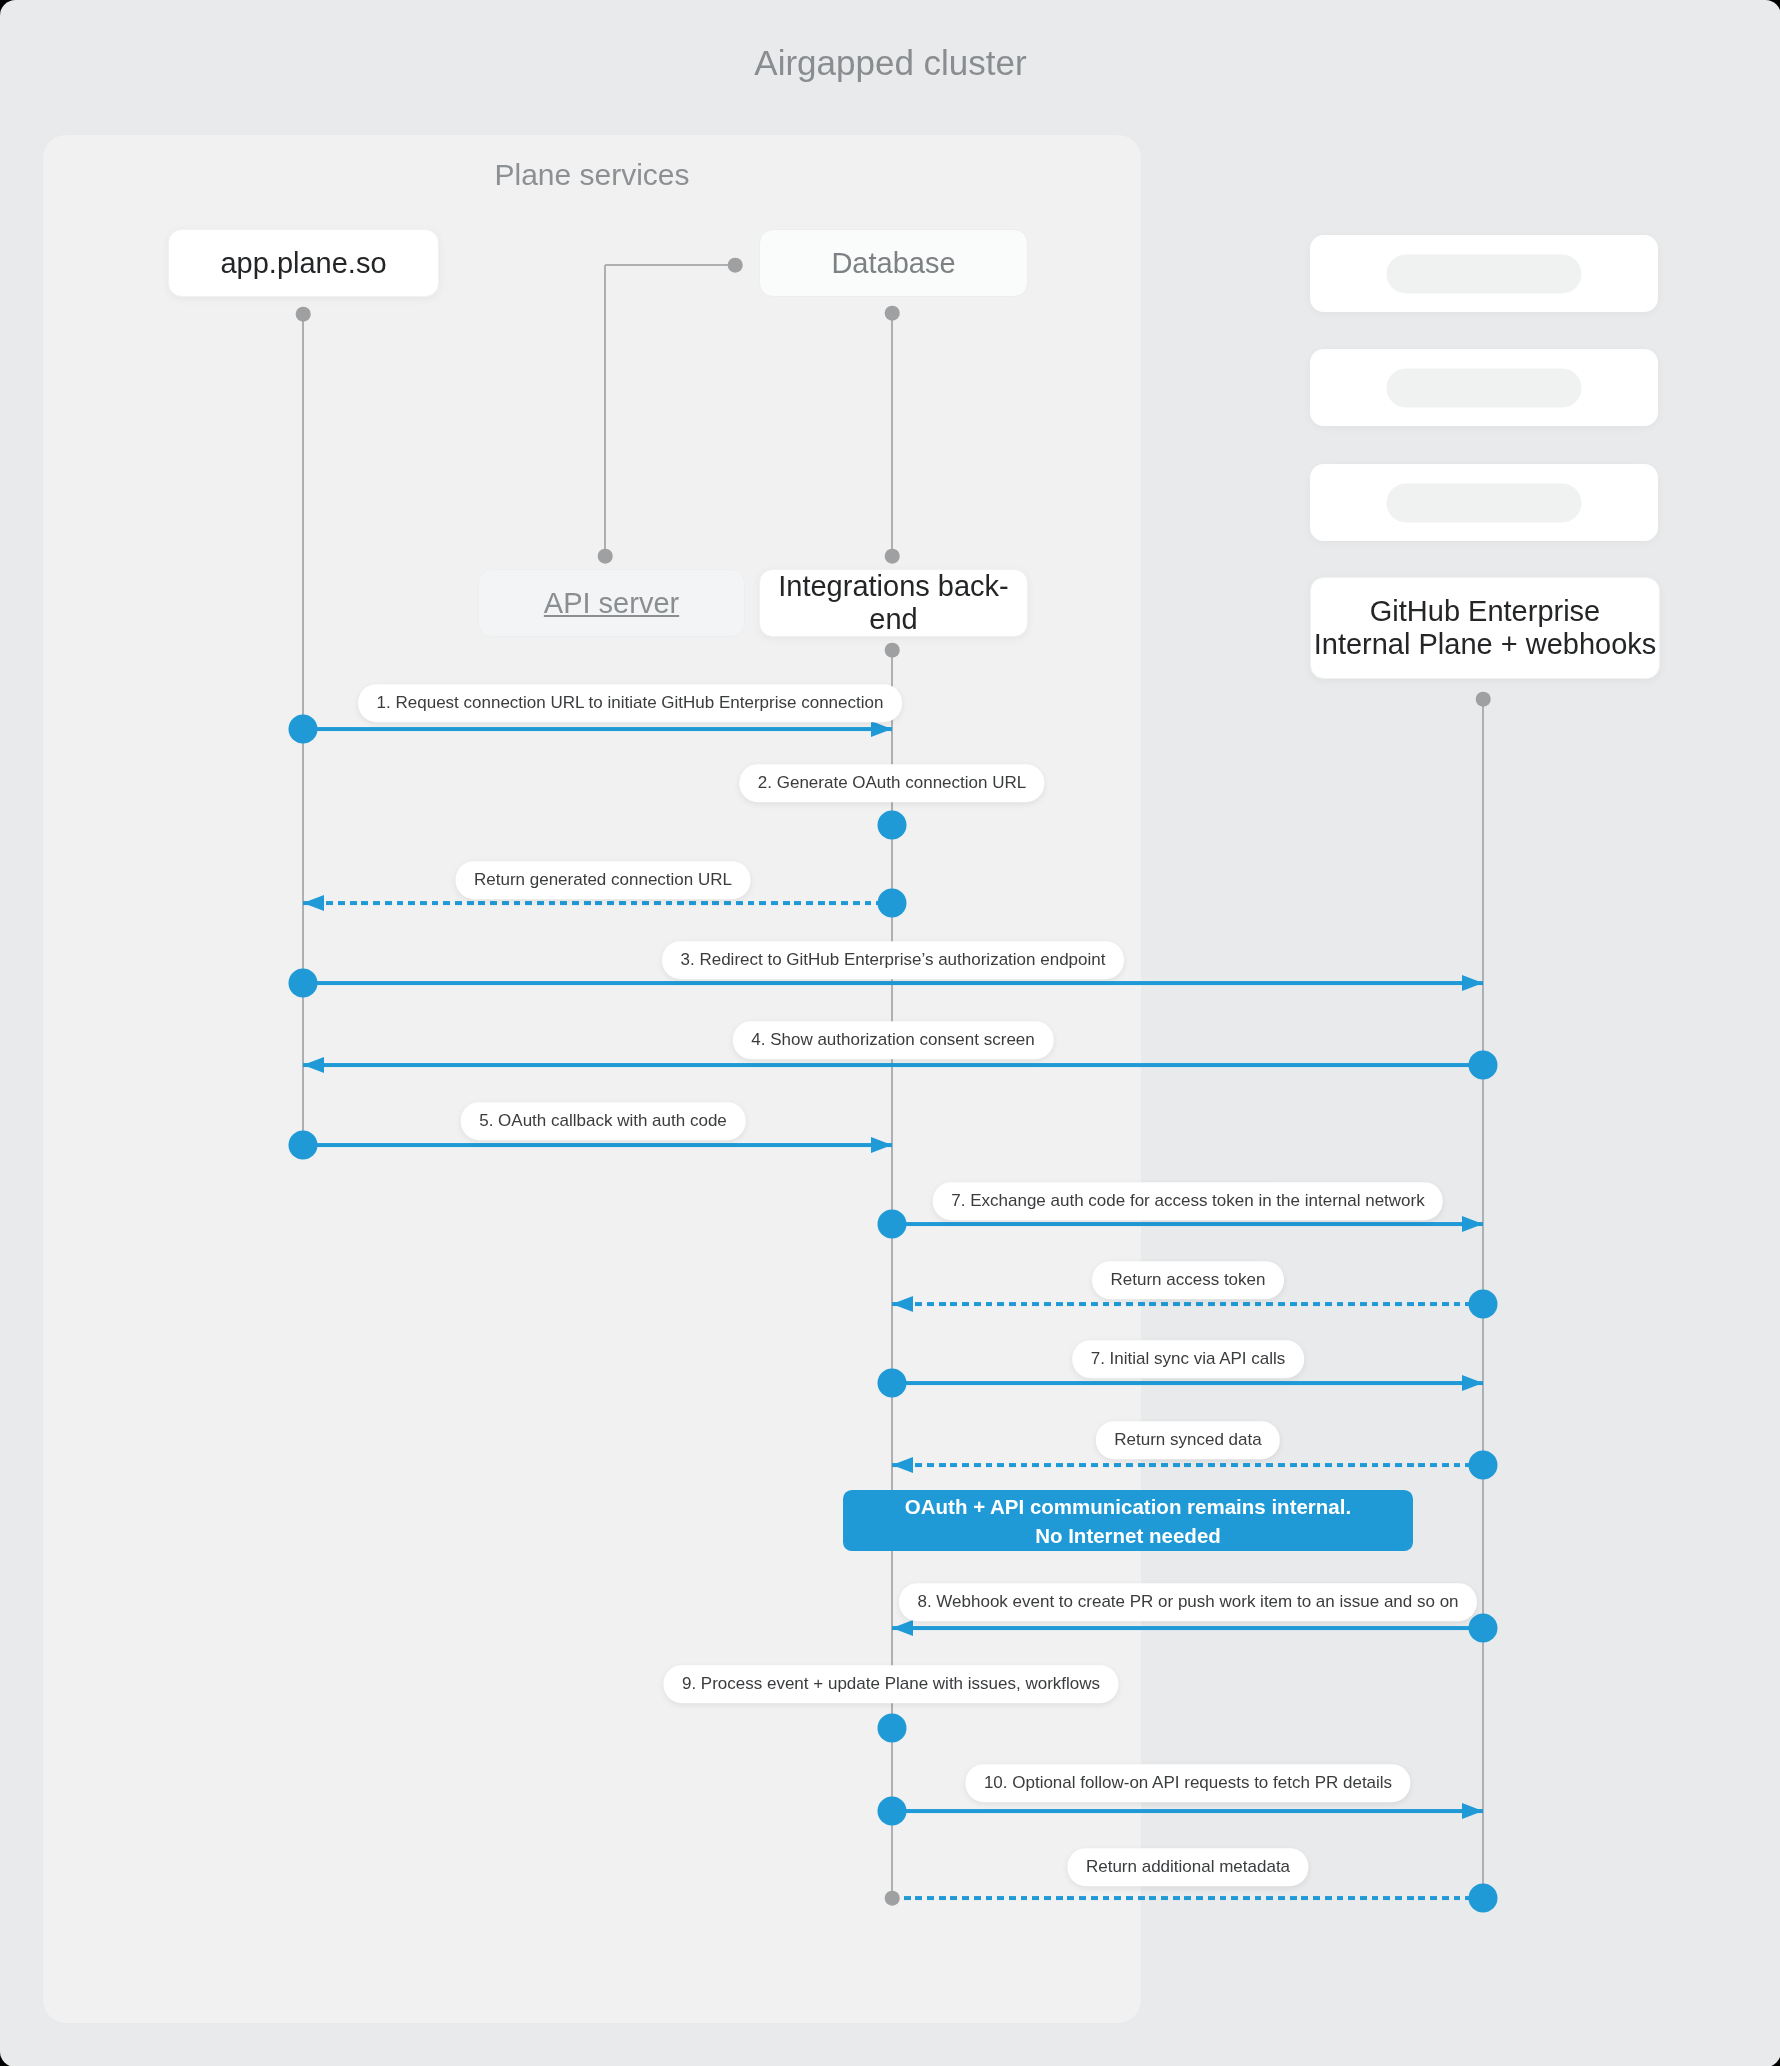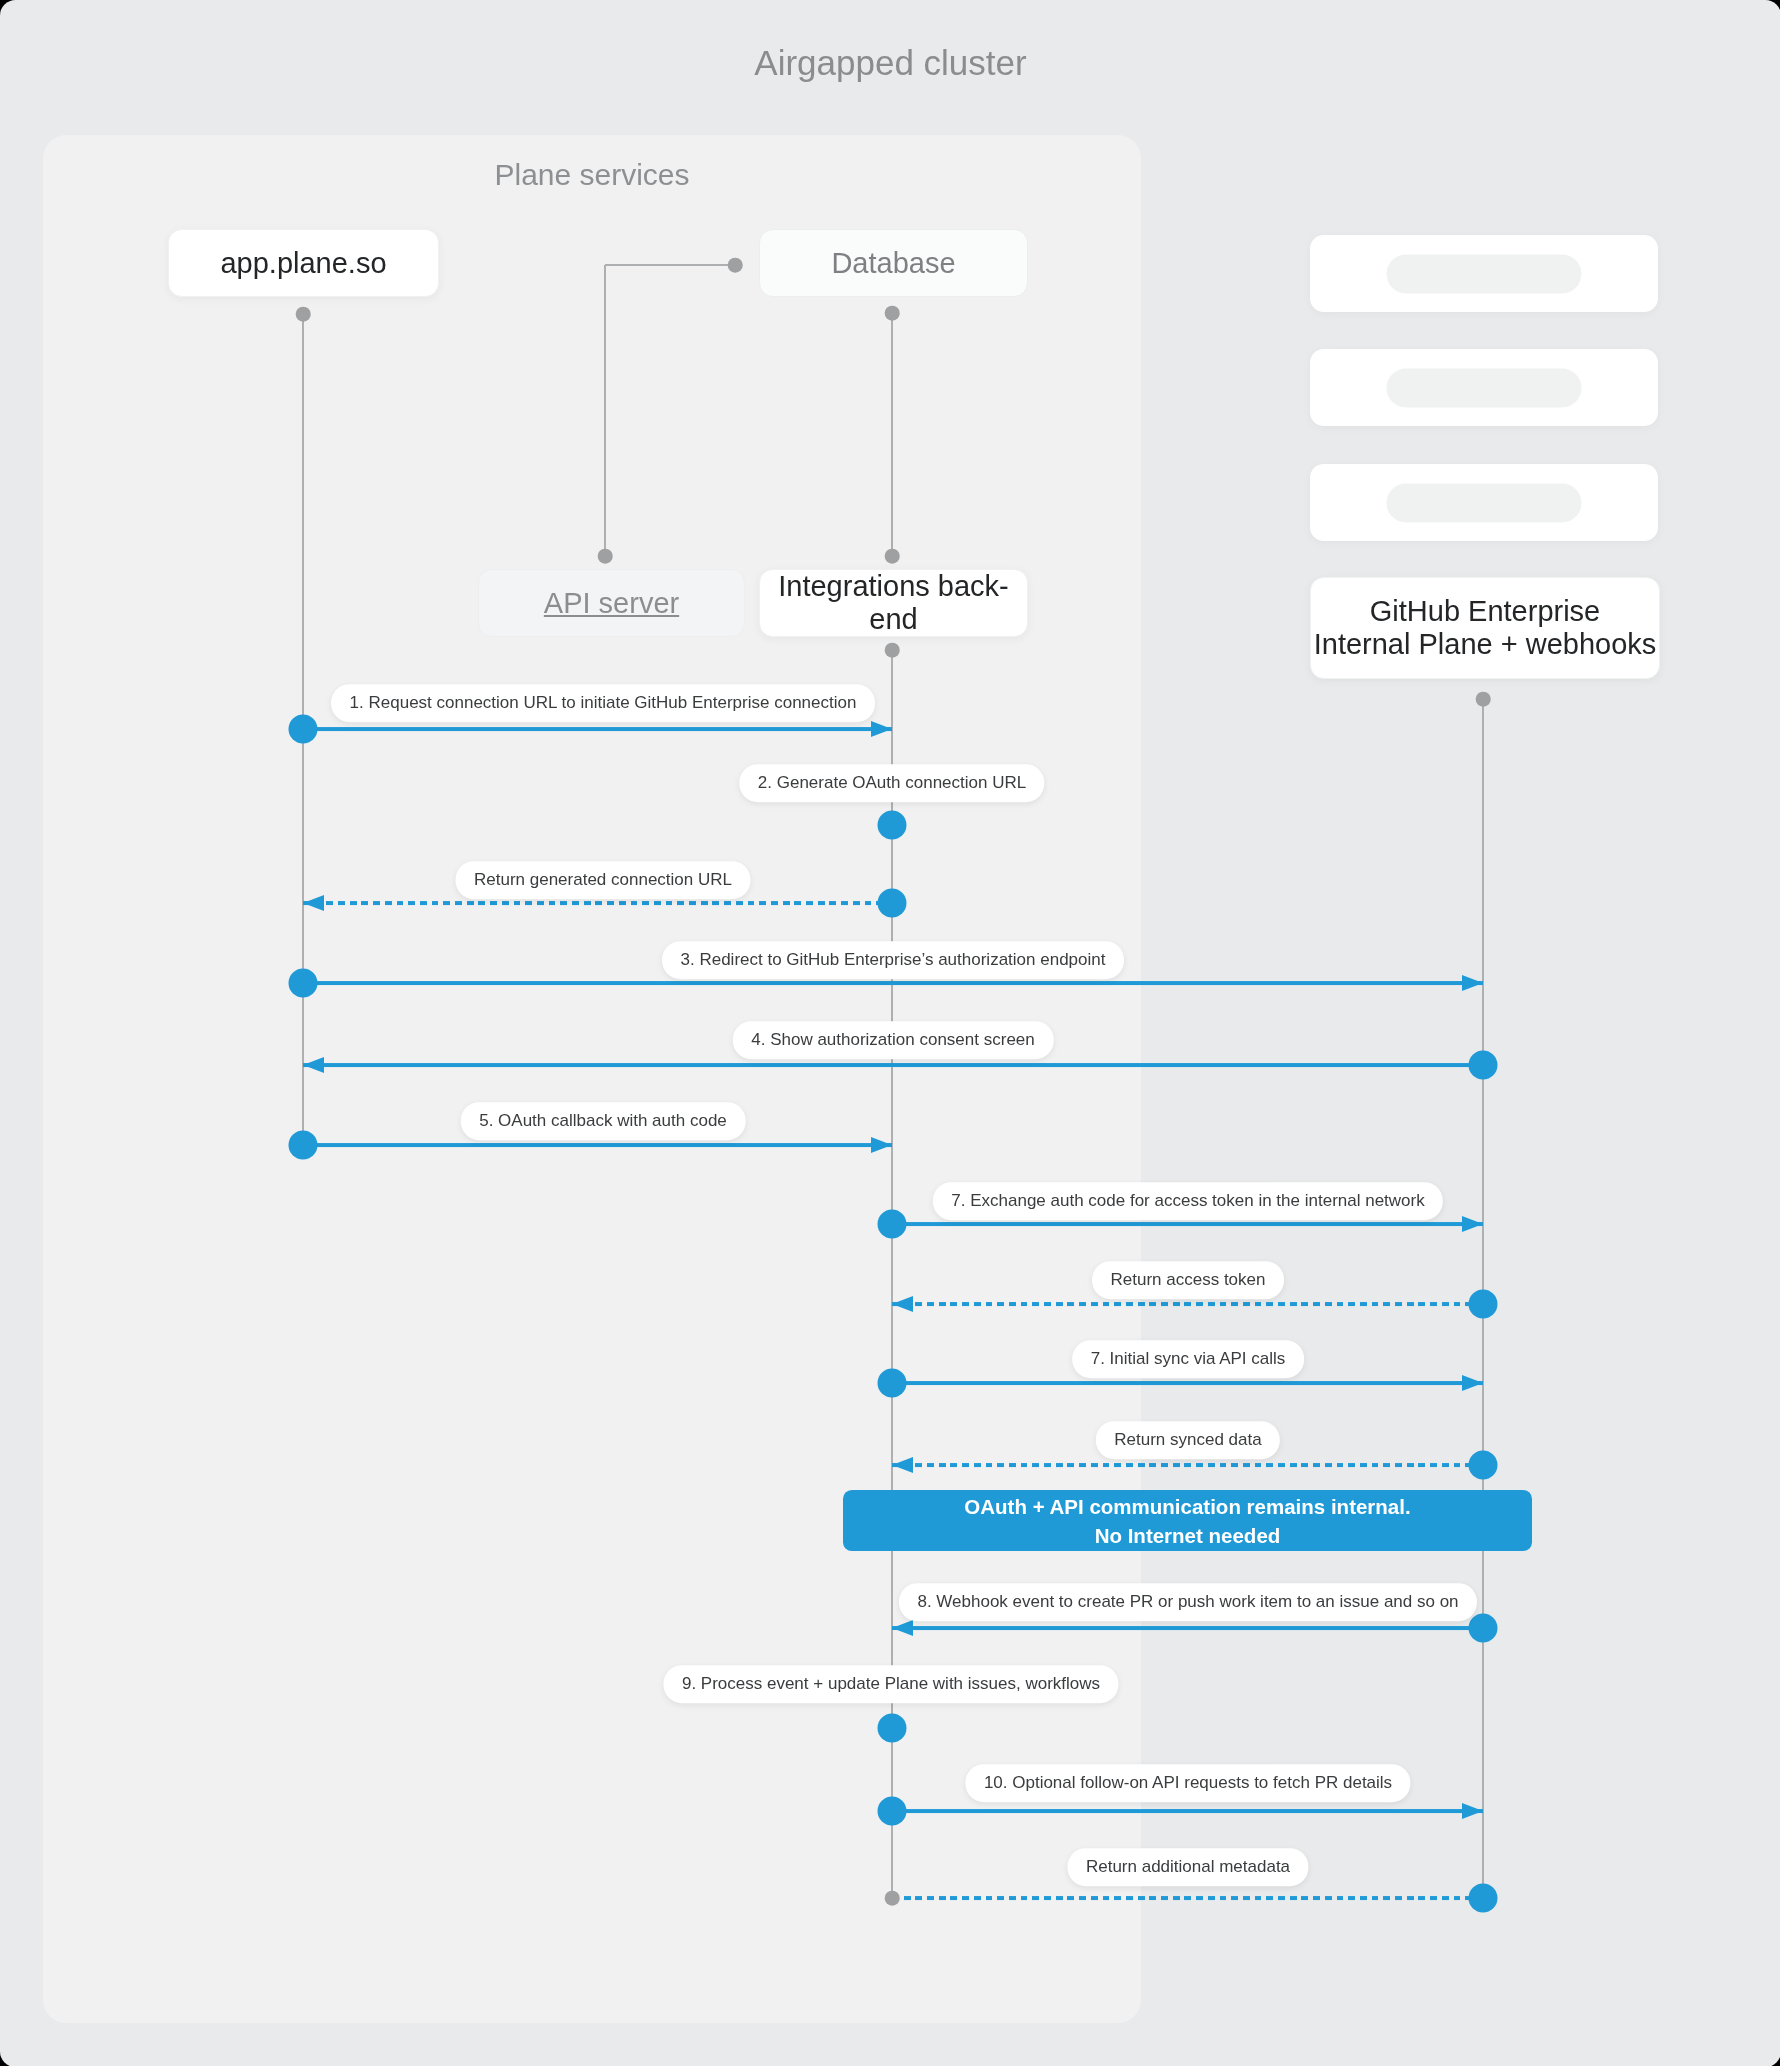--- a/index.html
+++ b/index.html
@@ -85,21 +85,21 @@
       <div class="actor white" style="left: 759px; top: 569px; width: 267px; height: 66px;">
         <div>Integrations back-end</div>
       </div>
       <div class="actor white" style="left: 1310px; top: 577px; width: 348px; height: 100px;">
         <div>GitHub Enterprise</div>
         <div>Internal Plane + webhooks</div>
       </div>
       <div class="bline" style="left: 303px; top: 729px; width: 589px;"></div>
       <div class="bhead right" style="left: 892px; top: 729px;"></div>
       <div class="bdot" style="left: 303px; top: 729px;"></div>
-      <div class="msg-label" style="left: 603px; top: 703px;">1. Request connection URL to initiate GitHub Enterprise connection</div>
+      <div class="msg-label" style="left: 630px; top: 703px;">1. Request connection URL to initiate GitHub Enterprise connection</div>
       <div class="bdot" style="left: 892px; top: 825px;"></div>
       <div class="msg-label" style="left: 892px; top: 783px;">2. Generate OAuth connection URL</div>
       <div class="bline dashed" style="left: 303px; top: 903px; width: 589px;"></div>
       <div class="bhead left" style="left: 303px; top: 903px;"></div>
       <div class="bdot" style="left: 892px; top: 903px;"></div>
       <div class="msg-label" style="left: 603px; top: 880px;">Return generated connection URL</div>
       <div class="bline" style="left: 303px; top: 983px; width: 1180px;"></div>
       <div class="bhead right" style="left: 1483px; top: 983px;"></div>
       <div class="bdot" style="left: 303px; top: 983px;"></div>
       <div class="msg-label" style="left: 893px; top: 960px;">3. Redirect to GitHub Enterprise’s authorization endpoint</div>
@@ -135,18 +135,18 @@
       <div class="msg-label" style="left: 891px; top: 1684px;">9. Process event + update Plane with issues, workflows</div>
       <div class="bline" style="left: 892px; top: 1811px; width: 591px;"></div>
       <div class="bhead right" style="left: 1483px; top: 1811px;"></div>
       <div class="bdot" style="left: 892px; top: 1811px;"></div>
       <div class="msg-label" style="left: 1188px; top: 1783px;">10. Optional follow-on API requests to fetch PR details</div>
       <div class="bline dashed" style="left: 892px; top: 1898px; width: 591px;"></div>
       <div class="bdot" style="left: 1483px; top: 1898px;"></div>
       <div class="msg-label" style="left: 1188px; top: 1867px;">Return additional metadata</div>
     </div>
 
-  <div class="banner" style="left: 843px; top: 1490px; width: 689px; height: 61px;">
+  <div class="banner" style="left: 843px; top: 1490px; width: 570px; height: 61px;">
     <div class="bline-text">OAuth + API communication remains internal.</div>
     <div class="bline-text">No Internet needed</div>
   </div>
 </div>
 
 
 </body></html>

